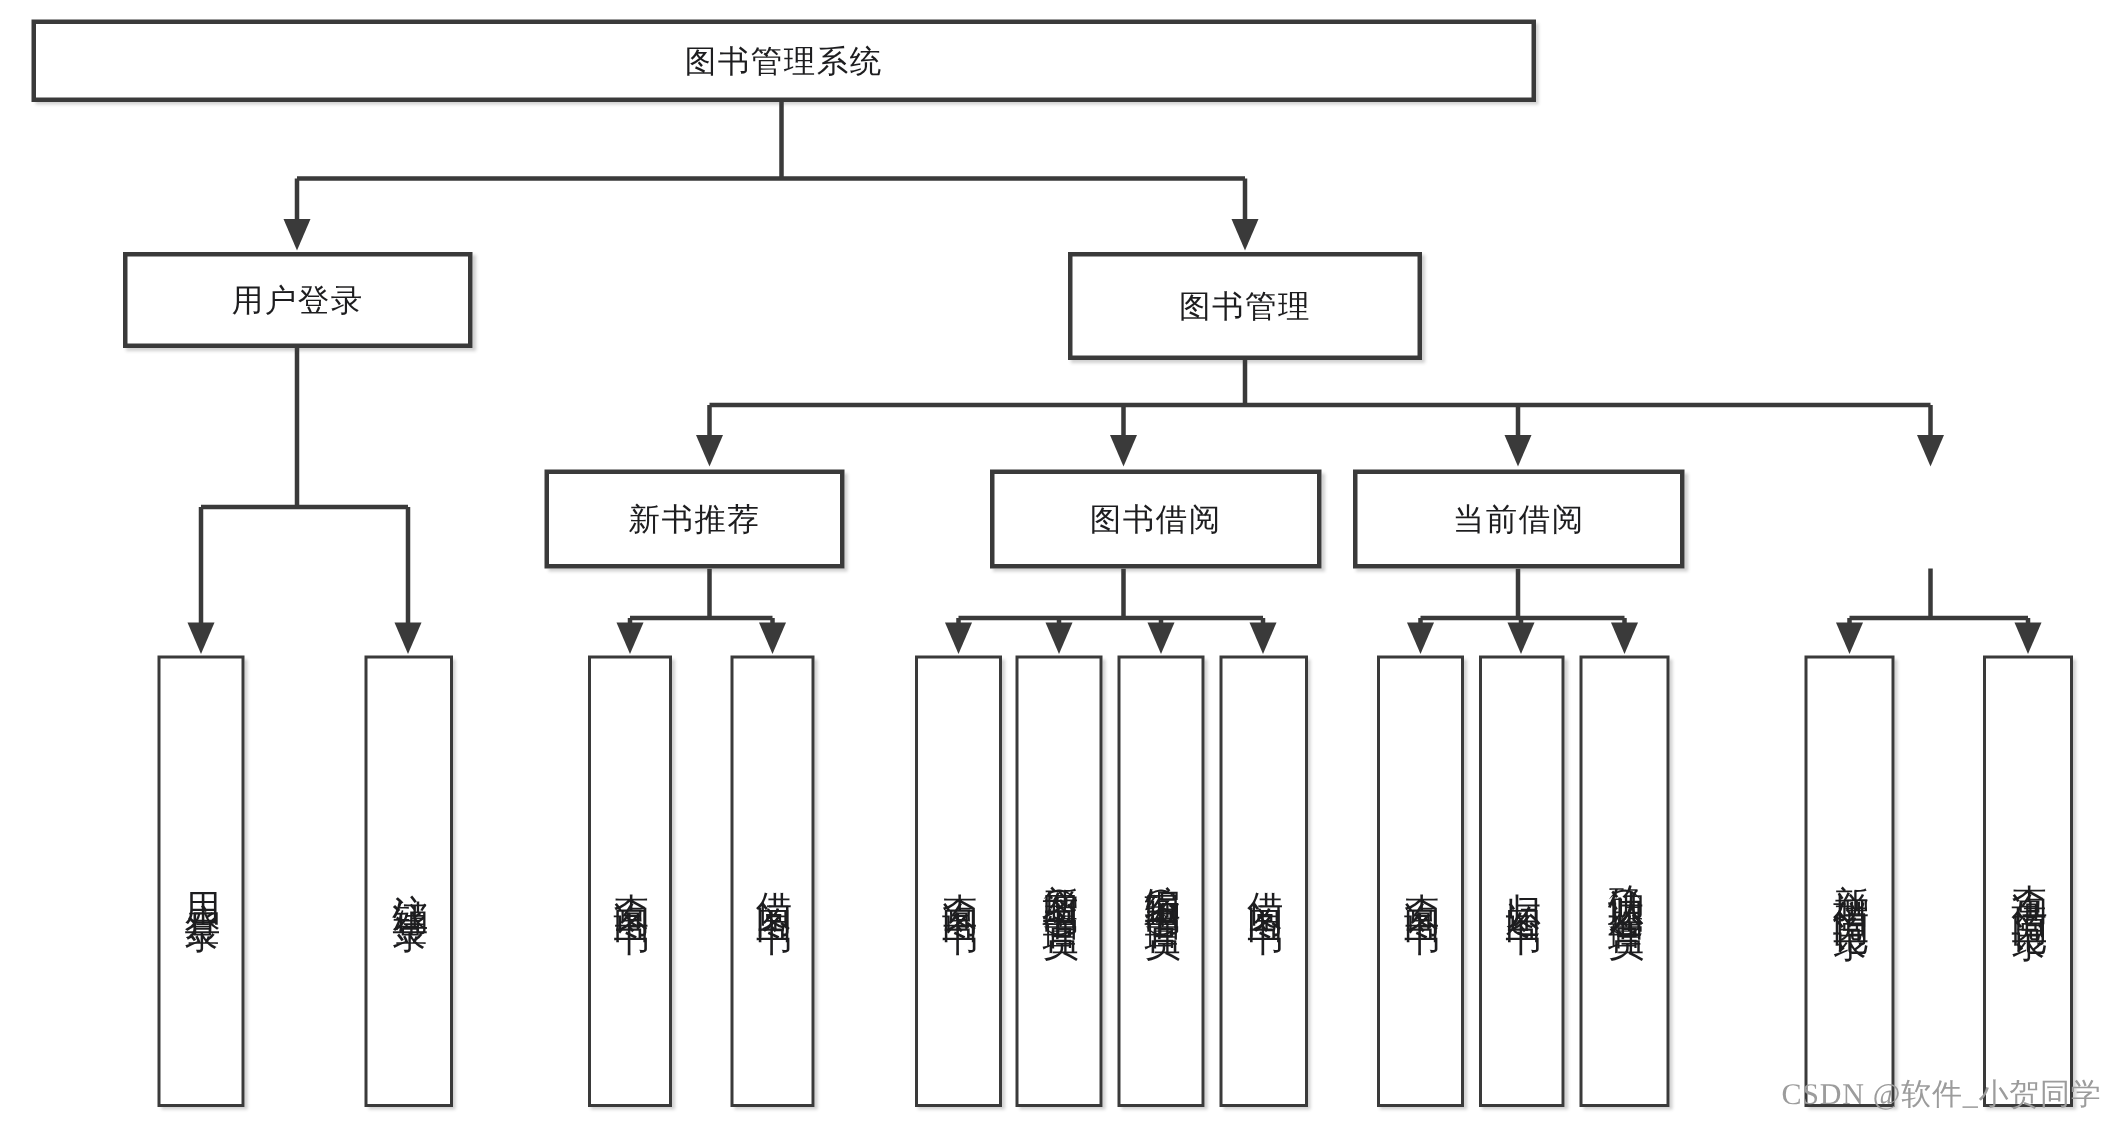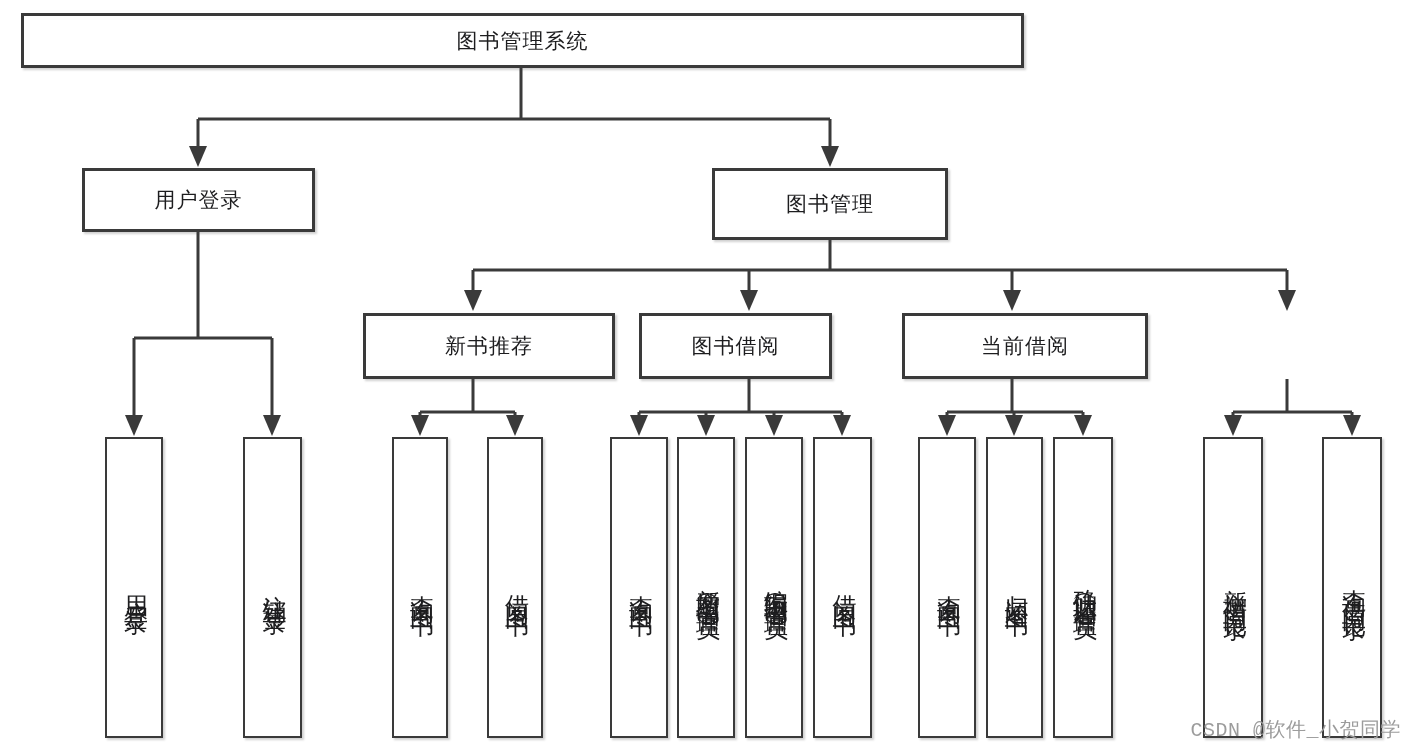--- a/index.html
+++ b/index.html
@@ -7,21 +7,21 @@
     --text:#1d1d1f;
     --wm:#9c9c9c;
     --bg:#ffffff;
   }
   html,body{margin:0;padding:0;background:var(--bg);}
   #stage{
     position:relative;
     width:1405px;height:747px;
     background:var(--bg);
     overflow:hidden;
-    font-family:Liberation Mono, monospace;
+    font-family:Liberation Serif, serif;
     color:var(--text);
   }
   #connectors{position:absolute;left:0;top:0;width:1405px;height:747px;z-index:1;}
   #connectors path{stroke:var(--line);stroke-width:3;fill:none;}
   #connectors polygon{fill:var(--line);stroke:none;}
   .hbox{
     position:absolute;z-index:2;
     background:#fff;
     border:3px solid var(--line);
     box-sizing:border-box;
@@ -102,23 +102,23 @@
       <polygon points="1224,415 1242,415 1233,436"></polygon>
       <polygon points="1343,415 1361,415 1352,436"></polygon>
     </g>
   </svg>
 
   <div class="hbox" style="left:21px;top:13px;width:1003px;height:55px;">图书管理系统</div>
 
   <div class="hbox" style="left:82px;top:168px;width:233px;height:64px;">用户登录</div>
   <div class="hbox" style="left:712px;top:168px;width:236px;height:72px;">图书管理</div>
 
-  <div class="hbox" style="left:363px;top:313px;width:252px;height:66px;">新书推荐</div>
-  <div class="hbox" style="left:639px;top:313px;width:193px;height:66px;">图书借阅</div>
-  <div class="hbox" style="left:902px;top:313px;width:246px;height:66px;">当前借阅</div>
+  <div class="hbox" style="left:363px;top:313px;width:200px;height:66px;">新书推荐</div>
+  <div class="hbox" style="left:660px;top:313px;width:221px;height:66px;">图书借阅</div>
+  <div class="hbox" style="left:902px;top:313px;width:221px;height:66px;">当前借阅</div>
 
   <div class="vbox" style="left:105px;width:58px;">用户登录</div>
   <div class="vbox" style="left:243px;width:59px;">注销登录</div>
 
   <div class="vbox" style="left:392px;width:56px;">查询图书</div>
   <div class="vbox" style="left:487px;width:56px;">借阅图书</div>
 
   <div class="vbox" style="left:610px;width:58px;">查询图书</div>
   <div class="vbox" style="left:677px;width:58px;letter-spacing:4px;">新增图书（管理员）</div>
   <div class="vbox" style="left:745px;width:58px;letter-spacing:4px;">编辑图书（管理员）</div>

